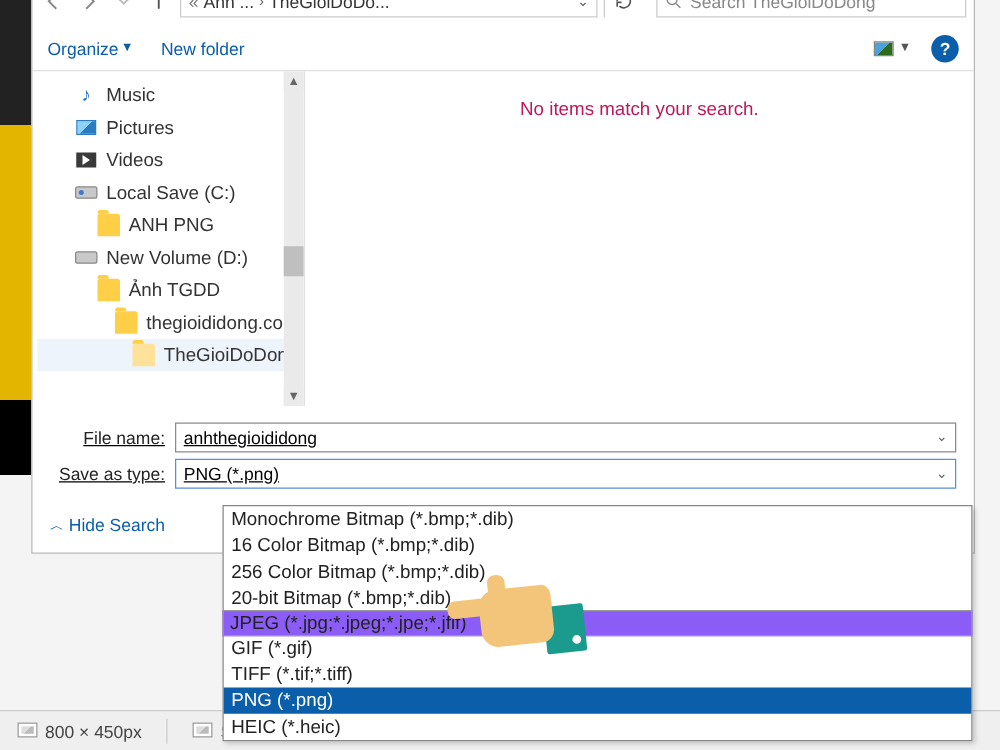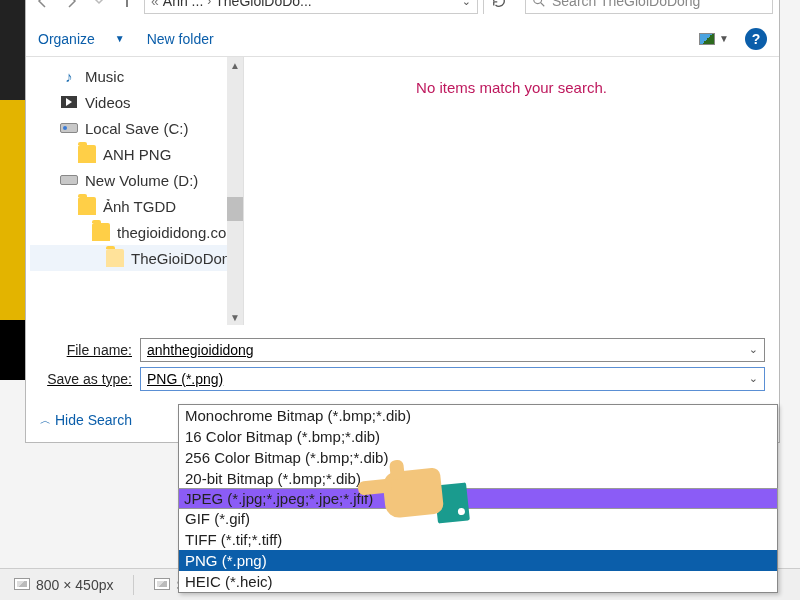--- a/index.html
+++ b/index.html
@@ -9,21 +9,21 @@
   .dialog { position: absolute; left: 25px; top: -20px; width: 755px; background: #fff; border: 1px solid #b8b8b8; }
   .topbar { display: flex; align-items: center; height: 40px; padding: 0 6px; gap: 6px; }
   .nav-arrow { width: 22px; height: 22px; color: #888; display:flex; align-items:center; justify-content:center; }
   .nav-arrow svg { width:16px; height:16px; }
   .up-icon { color:#555; }
   .address { flex: 1; border: 1px solid #ccc; height: 26px; display:flex; align-items:center; padding:0 6px; gap:4px; font-size:14px; color:#333; background:#fff; }
   .addr-chev { color:#666; font-size:12px; }
   .refresh { width:30px; height:26px; display:flex; align-items:center; justify-content:center; color:#555; border-left:1px solid #ccc; margin-left:-1px;}
   .search { width: 248px; border:1px solid #ccc; height:26px; display:flex; align-items:center; padding:0 6px; gap:6px; color:#888; font-size:14px; background:#fff; margin-left:6px;}
   .toolbar { display:flex; align-items:center; height:36px; padding:0 12px; gap:22px; font-size:14px; border-bottom:1px solid #e0e0e0; }
-  .tool-link { color:#0b5eaa; cursor:pointer; display:flex; align-items:center; gap:20px;}
+  .tool-link { color:#0b5eaa; cursor:pointer; display:flex; align-items:center; gap:2px;}
   .tool-right { margin-left:auto; display:flex; align-items:center; gap:16px; }
   .view-icon { display:flex; align-items:center; gap:4px;}
   .view-swatch { width:16px; height:12px; background:linear-gradient(135deg,#4aa3df 50%,#2c6a1e 50%); border:1px solid #888;}
   .help { width:22px; height:22px; border-radius:50%; background:#0b5eaa; color:#fff; display:flex; align-items:center; justify-content:center; font-size:14px; font-weight:bold;}
   .body { display:flex; height:268px; }
   .sidebar { width:218px; border-right:1px solid #e0e0e0; overflow:hidden; position:relative; font-size:15px; color:#333;}
   .scrollbar { position:absolute; right:0; top:0; width:16px; height:100%; background:#eaeaea;}
   .thumb { position:absolute; right:0; top:140px; width:16px; height:24px; background:#bfbfbf;}
   .scroll-arrow { position:absolute; right:0; width:16px; height:16px; display:flex; align-items:center; justify-content:center; color:#666; font-size:10px; background:#eaeaea;}
   .tree { padding:6px 0 6px 4px;}
@@ -130,20 +130,26 @@
 
     <div class="body">
       <div class="sidebar">
         <div class="tree">
           <div class="tree-item">
             <span class="ic" style="color:#1f6fb2">♪</span>
             <span>Music</span>
           </div>
           <div class="tree-item">
             <span class="ic">
+                <span style="width:16px;height:12px;border:1px solid #2a7bbf;background:linear-gradient(135deg,#8fd0ff 50%,#2a7bbf 50%);display:block"></span>
+              </span>
+            <span>Pictures</span>
+          </div>
+          <div class="tree-item">
+            <span class="ic">
                 <span style="width:16px;height:12px;background:#3a3a3a;display:block;position:relative">
                   <span style="position:absolute;left:5px;top:2px;border-left:6px solid #fff;border-top:4px solid transparent;border-bottom:4px solid transparent"></span>
                 </span>
               </span>
             <span>Videos</span>
           </div>
           <div class="tree-item">
             <span class="ic">
                 <span style="width:18px;height:10px;background:#c8c8c8;border:1px solid #888;border-radius:2px;display:block;position:relative">
                   <span style="position:absolute;left:2px;top:2px;width:4px;height:4px;background:#3a7bd5;border-radius:50%"></span>

